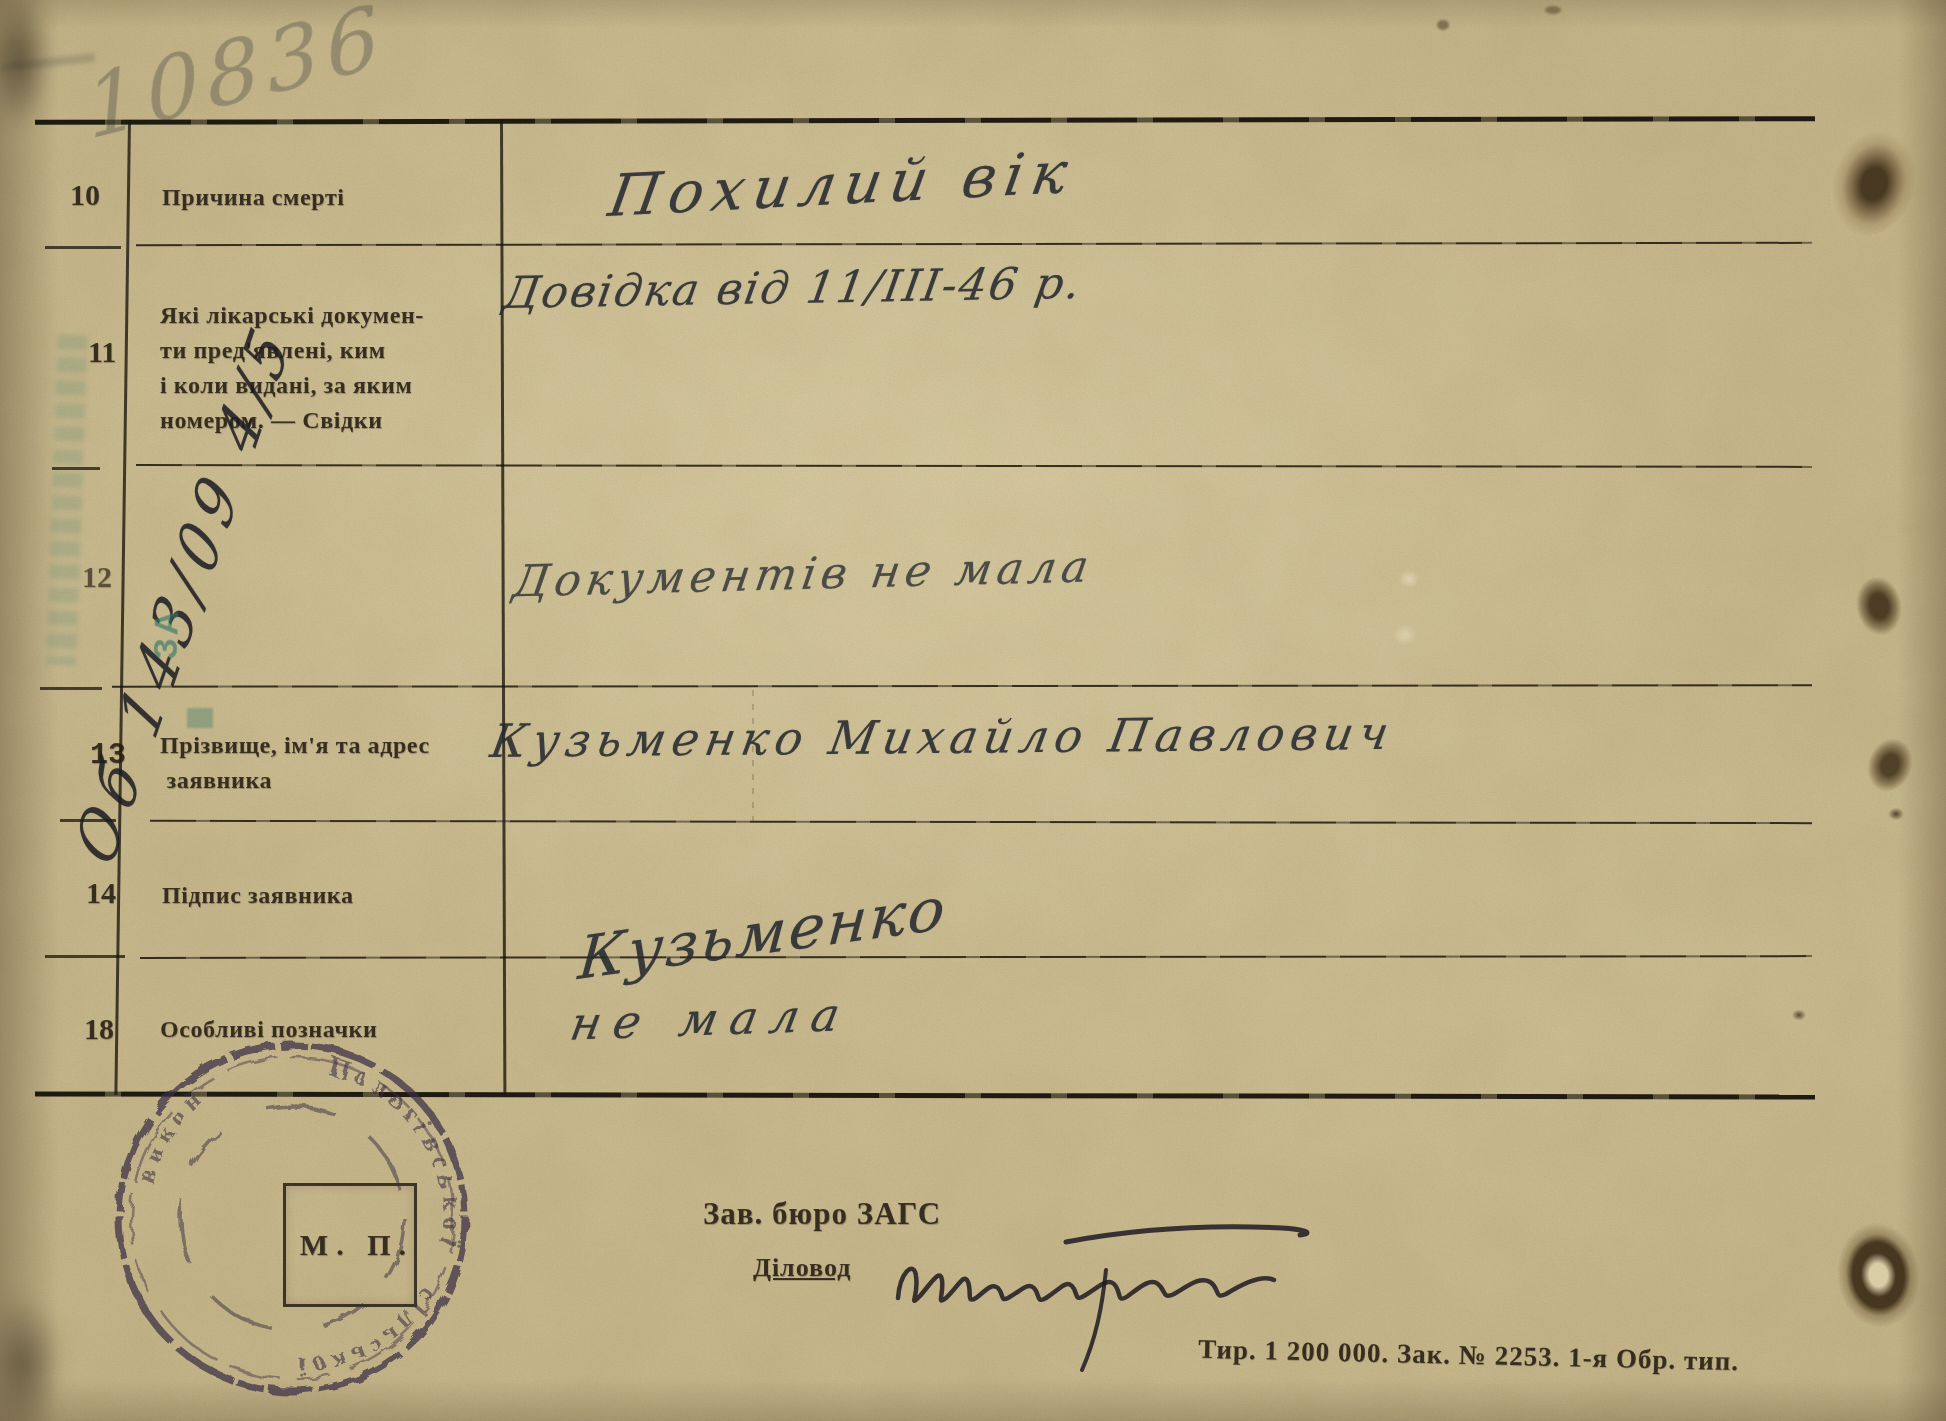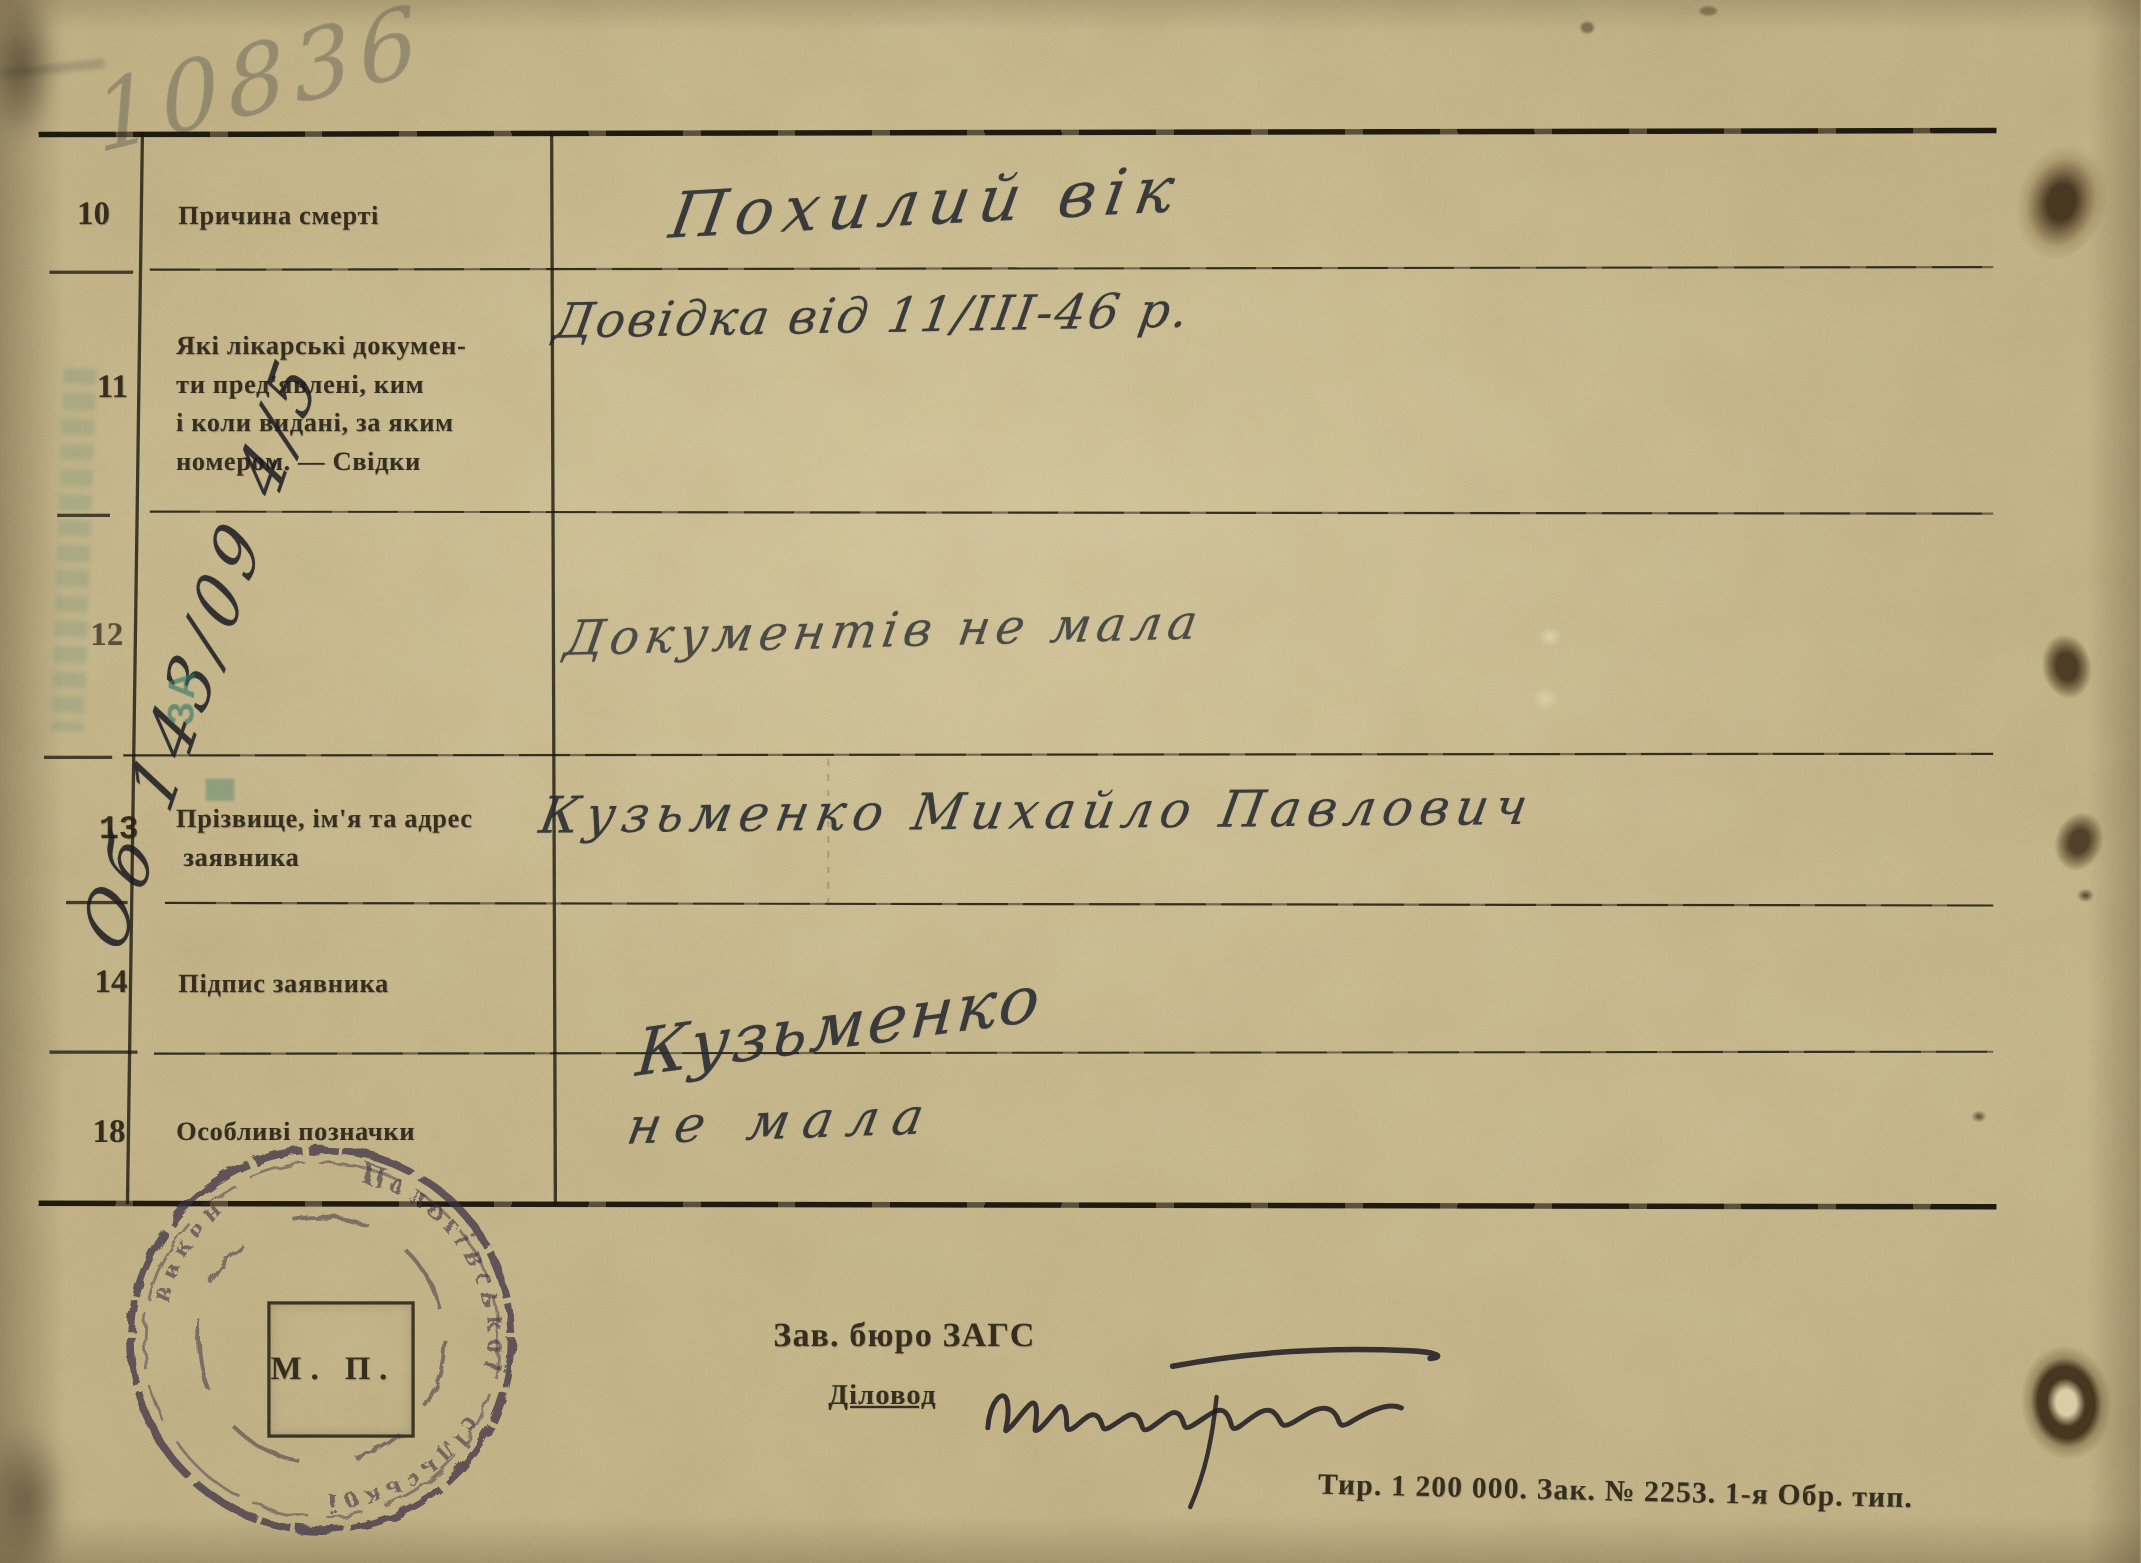--- a/index.html
+++ b/index.html
@@ -37,22 +37,23 @@
     background:repeating-linear-gradient(90deg, rgba(26,21,13,0.85) 0 46px, rgba(26,21,13,0.5) 46px 60px);}
   .hline.heavy{height:5px;
     background:repeating-linear-gradient(90deg, rgba(18,14,8,0.92) 0 70px, rgba(18,14,8,0.6) 70px 86px);}
   .dash{position:absolute; height:3px; background:rgba(26,21,13,0.75);}
   .vline{position:absolute; width:3px; background:rgba(26,21,13,0.78);}
   .spot{position:absolute;}
   .grain{position:absolute; left:0; top:0; width:100%; height:100%; pointer-events:none;}
   .teal{color:rgba(43,118,101,0.62); font-family:"Liberation Sans",sans-serif; font-weight:bold;}
   .mp-box{
     position:absolute; border:3px solid rgba(30,25,18,0.82);
-    display:flex; align-items:center; justify-content:flex-start;
+    display:flex; align-items:center; justify-content:flex-end;
     box-shadow:inset 0 0 10px rgba(45,35,25,0.18);
+    margin-left:40px;
   }
   .footnote{
     font-size:28px; line-height:32px; white-space:pre-wrap; text-indent:92px;
     letter-spacing:0.3px;
   }
 </style>
 </head>
 <body>
 
 <div id="page">

